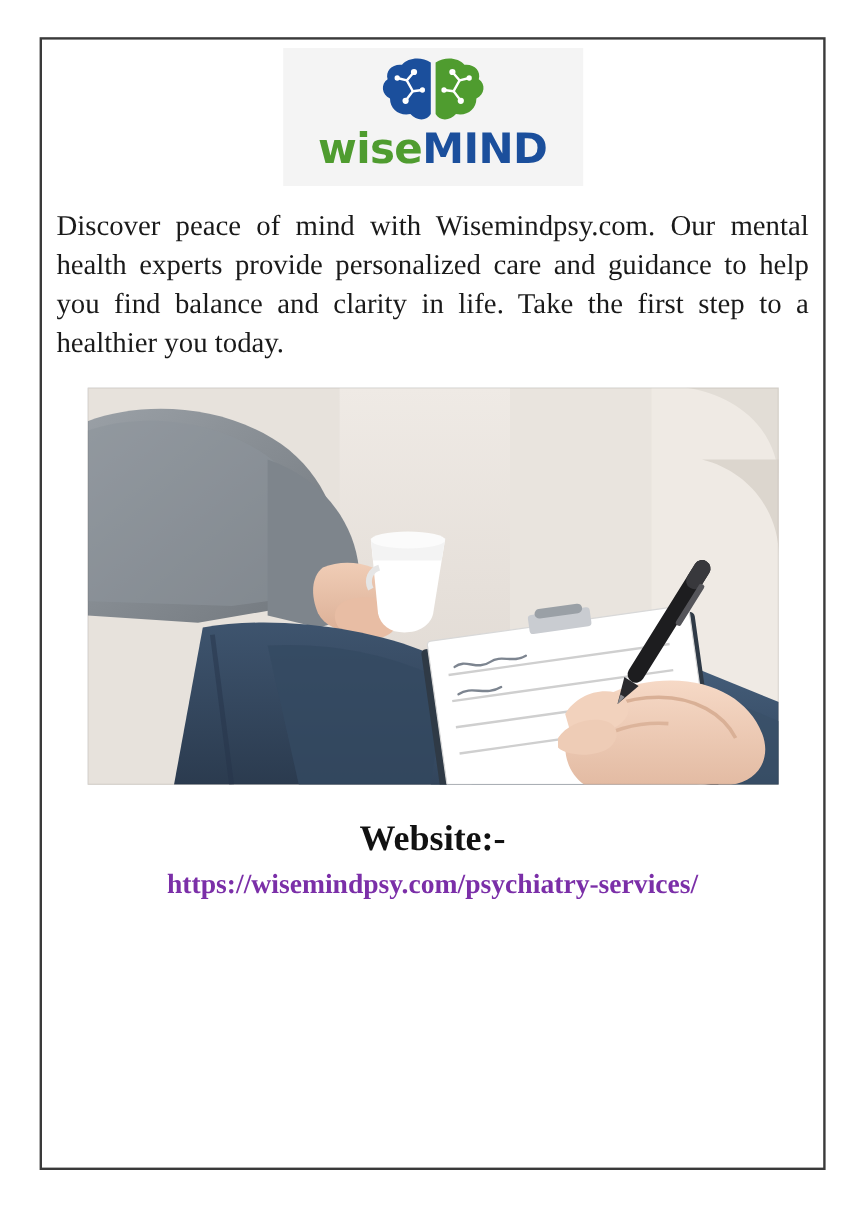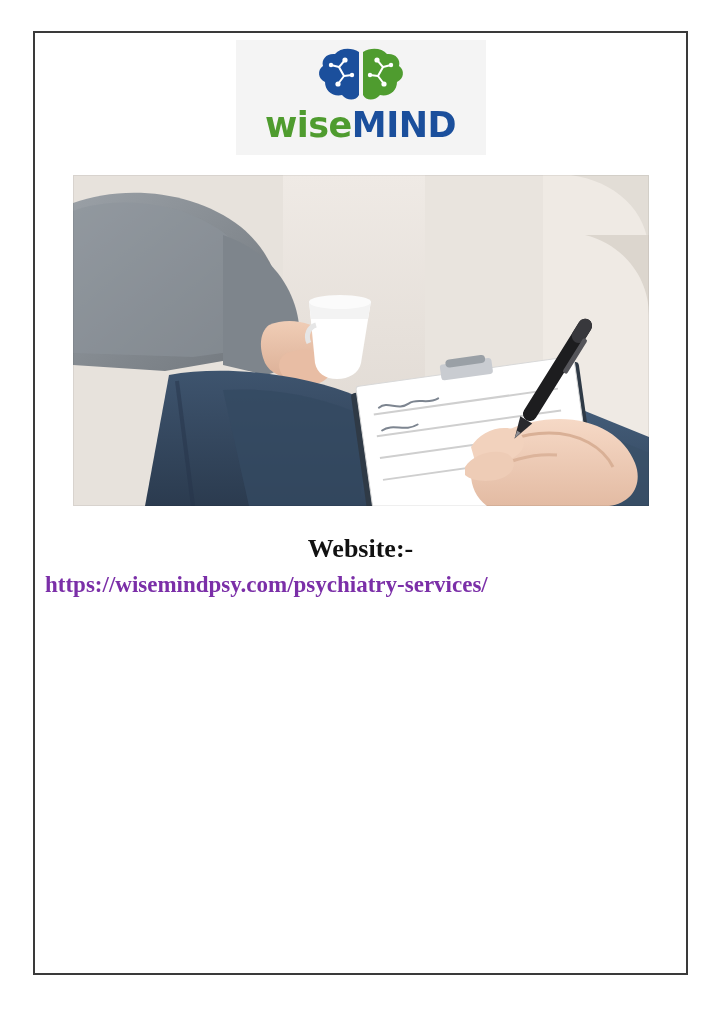--- a/index.html
+++ b/index.html
@@ -98,26 +98,26 @@
     background: #cfcfcf;
   }
   .photo svg { display: block; }
 
   
   .website-label {
     margin-top: 28px;
     text-align: center;
     font-family: "Liberation Serif", serif;
     font-weight: bold;
-    font-size: 26px;
+    font-size: 30px;
     color: #111111;
   }
   .website-url {
     margin-top: 8px;
-    text-align: left;
+    text-align: center;
     font-family: "Liberation Serif", serif;
     font-weight: bold;
     font-size: 23px;
     color: #7b2fa8;
     word-break: break-all;
   }
 </style>
 </head>
 <body>
 
@@ -154,20 +154,21 @@
             <circle cx="69" cy="38" r="2.6" fill="#ffffff" stroke="none"></circle>
           </g>
         </svg>
       </div>
       <div class="logo-text">
         <span class="logo-wise">wise</span><span class="logo-mind">MIND</span>
       </div>
     </div>
 
 
+    <p class="body-copy">Discover peace of mind with Wisemindpsy.com. Our mental health experts provide personalized care and guidance to help you find balance and clarity in life. Take the first step to a healthier you today.</p>
 
     <div class="photo">
       <svg width="576" height="331" viewBox="0 0 576 331" xmlns="http://www.w3.org/2000/svg">
         <defs>
           <linearGradient id="bgwall" x1="0" y1="0" x2="0" y2="1">
             <stop offset="0%" stop-color="#efeae5"></stop>
             <stop offset="100%" stop-color="#ddd6cf"></stop>
           </linearGradient>
           <linearGradient id="sweater" x1="0" y1="0" x2="1" y2="1">
             <stop offset="0%" stop-color="#9aa0a6"></stop>

